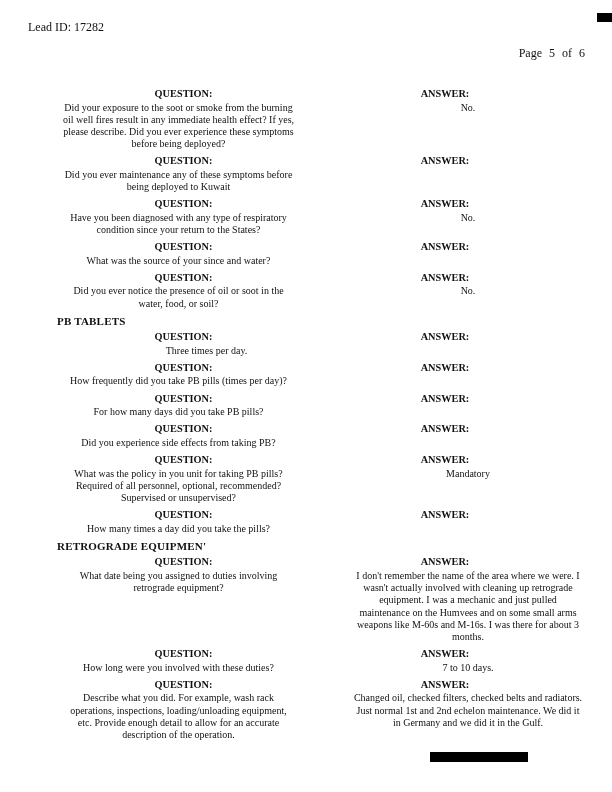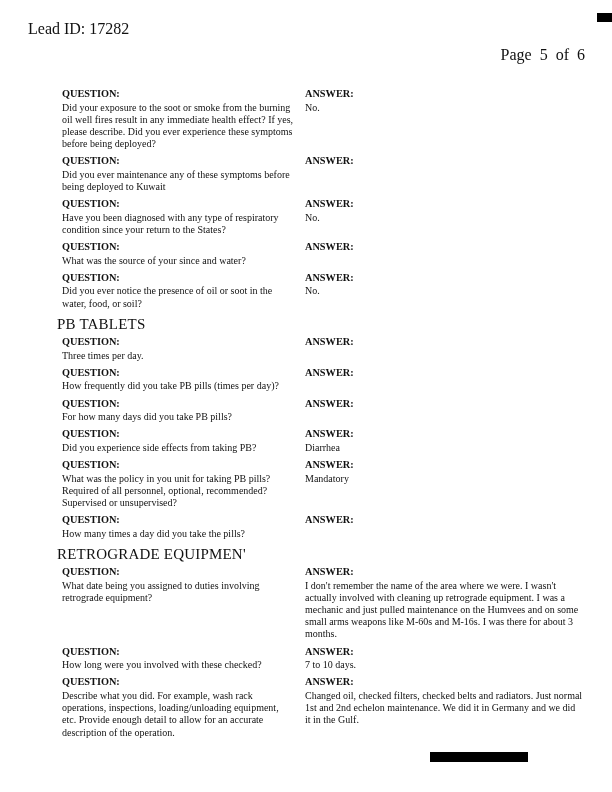--- a/index.html
+++ b/index.html
@@ -9,47 +9,48 @@
     font-family: "Liberation Serif", serif;
     color: #111111;
     position: relative;
     overflow: hidden;
   }
   .page { position: absolute; inset: 0; background: #ffffff; }
 
   .header {
     position: absolute; top: 20px; left: 28px; right: 27px;
     display: flex; justify-content: space-between;
-    font-size: 16px;
+    font-size: 12px;
   }
   .page-label { word-spacing: 4px; margin-top: 26px; }
 
   .corner-mark {
     position: absolute; top: 13px; right: 0;
     width: 15px; height: 9px; background: #000;
   }
 
   .content {
     position: absolute; top: 88px; left: 62px; width: 523px;
     font-size: 10px; line-height: 1.22;
   }
 
   .section-title {
-    font-weight: normal; font-size: 15px;
+    font-weight: bold; font-size: 11px;
     margin: 4px 0 3px -5px; letter-spacing: 0.2px;
   }
 
   .qa-block {
     display: grid;
     grid-template-columns: 243px 1fr;
     margin-bottom: 5px;
+    text-align: center;
   }
   .label { font-weight: bold; font-size: 10.3px; margin-bottom: 1px; }
   .qtext { padding-right: 10px; }
-  .atext { padding-right: 2px; }
+  .atext { padding-right: 2px; margin-left: 48px; }
 
   .redaction-bar {
     position: absolute; left: 430px; top: 752px;
     width: 98px; height: 10px; background: #000;
   }
 </style>
 </head>
 <body>
 
 <div class="page">
@@ -107,21 +108,20 @@
       <div class="qa-block">
         <div class="label">QUESTION:</div>
         <div class="label">ANSWER:</div>
         <div class="qtext">For how many days did you take PB pills?</div>
         <div class="atext"></div>
       </div>
       <div class="qa-block">
         <div class="label">QUESTION:</div>
         <div class="label">ANSWER:</div>
         <div class="qtext">Did you experience side effects from taking PB?</div>
-        <div class="atext">Diarrhea</div>
       </div>
       <div class="qa-block">
         <div class="label">QUESTION:</div>
         <div class="label">ANSWER:</div>
         <div class="qtext">What was the policy in you unit for taking PB pills? Required of all personnel, optional, recommended? Supervised or unsupervised?</div>
         <div class="atext">Mandatory</div>
       </div>
       <div class="qa-block">
         <div class="label">QUESTION:</div>
         <div class="label">ANSWER:</div>
@@ -131,21 +131,21 @@
       <div class="section-title">RETROGRADE EQUIPMEN'</div>
       <div class="qa-block">
         <div class="label">QUESTION:</div>
         <div class="label">ANSWER:</div>
         <div class="qtext">What date being you assigned to duties involving retrograde equipment?</div>
         <div class="atext">I don't remember the name of the area where we were. I wasn't actually involved with cleaning up retrograde equipment.  I was a mechanic and just pulled maintenance on the Humvees and on some small arms weapons like M-60s and M-16s. I was there for about 3 months.</div>
       </div>
       <div class="qa-block">
         <div class="label">QUESTION:</div>
         <div class="label">ANSWER:</div>
-        <div class="qtext">How long were you involved with these checked?</div>
+        <div class="qtext">How long were you involved with these duties?</div>
         <div class="atext">7 to 10 days.</div>
       </div>
       <div class="qa-block">
         <div class="label">QUESTION:</div>
         <div class="label">ANSWER:</div>
         <div class="qtext">Describe what you did.  For example, wash rack operations, inspections, loading/unloading equipment, etc.  Provide enough detail to allow for an accurate description of the operation.</div>
         <div class="atext">Changed oil, checked filters, checked belts and radiators. Just normal 1st and 2nd echelon maintenance. We did it in Germany and we did it in the Gulf.</div>
       </div>
     </div>
 

